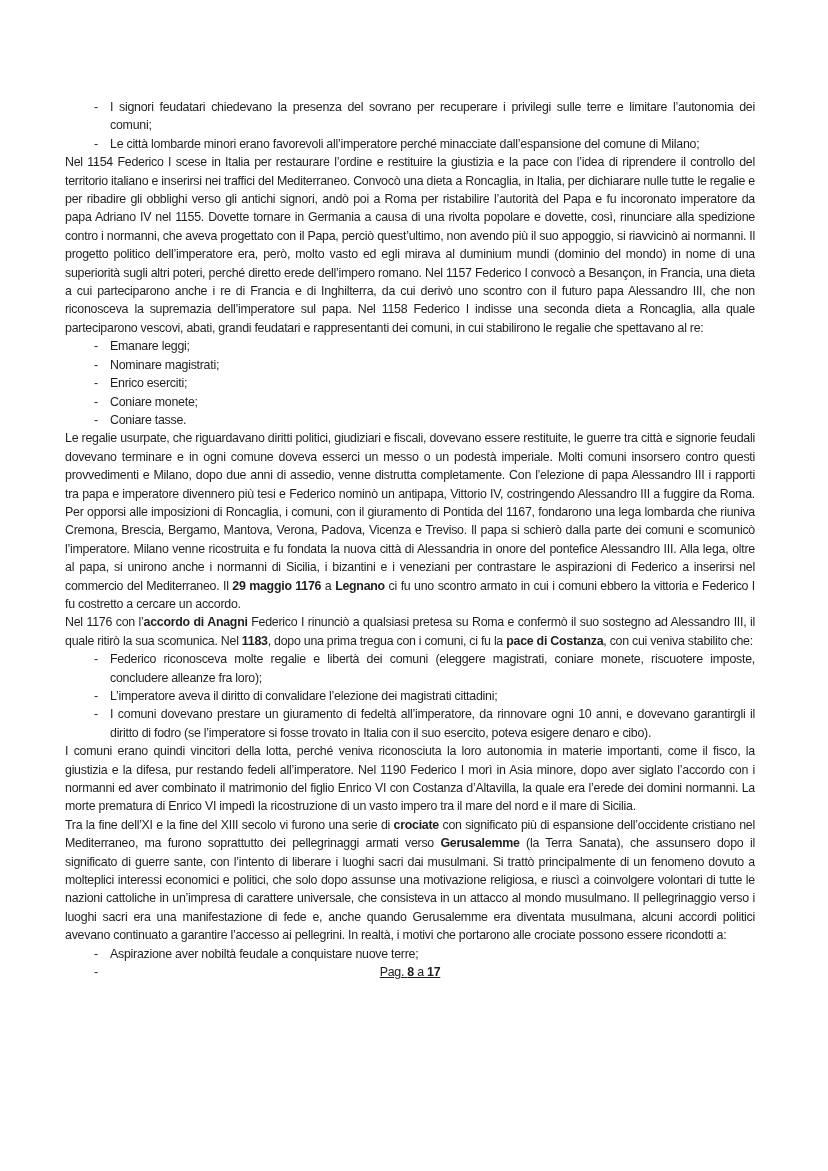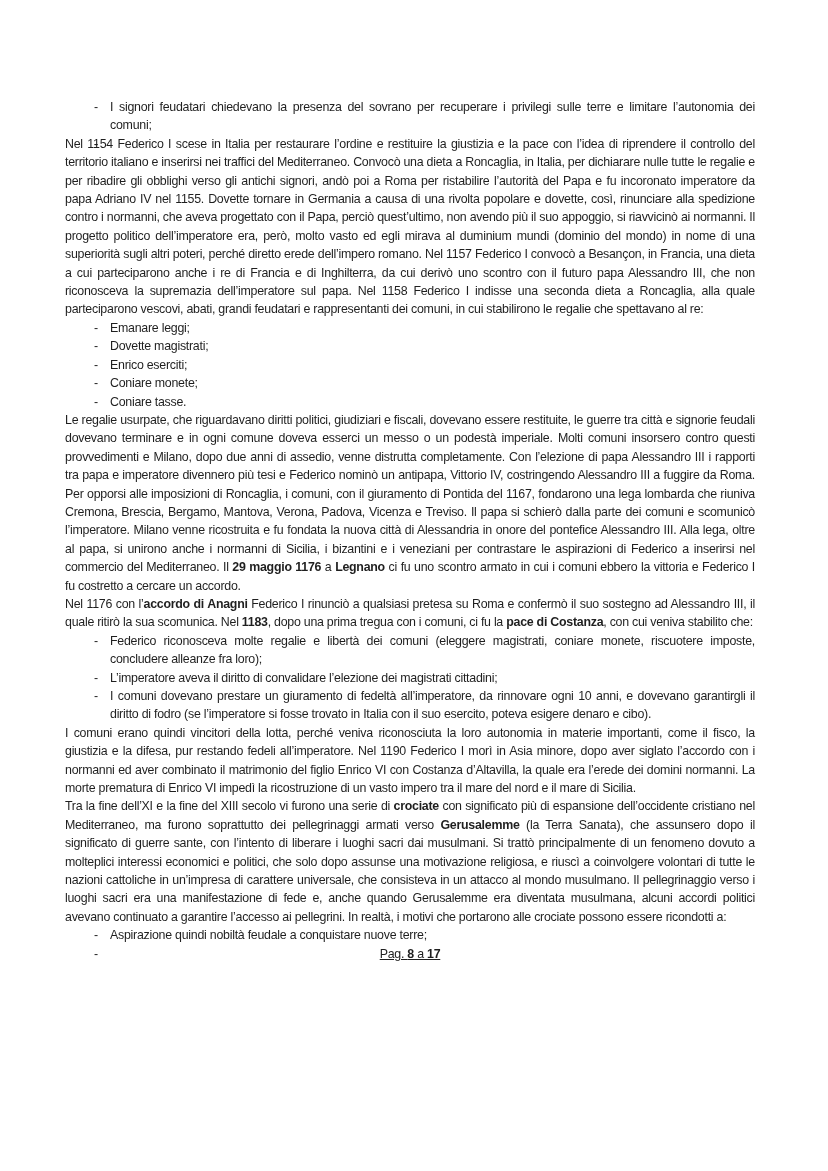--- a/index.html
+++ b/index.html
@@ -51,39 +51,39 @@
     text-decoration: underline;
   }
 </style>
 </head>
 <body>
 
 <div class="page">
   <div class="content">
       <div class="bullet-list">
         <div class="bullet-item"><span class="dash">-</span><span>I signori feudatari chiedevano la presenza del sovrano per recuperare i privilegi sulle terre e limitare l’autonomia dei comuni;</span></div>
-        <div class="bullet-item"><span class="dash">-</span></div>
+        <div class="bullet-item"><span class="dash">-</span><span>Le città lombarde minori erano favorevoli all’imperatore perché minacciate dall’espansione del comune di Milano;</span></div>
         <div class="bullet-item"><span class="dash">-</span></div>
       </div>
       <p class="para"><span>Nel 1154 Federico I scese in Italia per restaurare l’ordine e restituire la giustizia e la pace con l’idea di riprendere il controllo del territorio italiano e inserirsi nei traffici del Mediterraneo. Convocò una dieta a Roncaglia, in Italia, per dichiarare nulle tutte le regalie e per ribadire gli obblighi verso gli antichi signori, andò poi a Roma per ristabilire l’autorità del Papa e fu incoronato imperatore da papa Adriano IV nel 1155. Dovette tornare in Germania a causa di una rivolta popolare e dovette, così, rinunciare alla spedizione contro i normanni, che aveva progettato con il Papa, perciò quest’ultimo, non avendo più il suo appoggio, si riavvicinò ai normanni. Il progetto politico dell’imperatore era, però, molto vasto ed egli mirava al </span><span class="italic">duminium mundi</span><span> (dominio del mondo) in nome di una superiorità sugli altri poteri, perché diretto erede dell’impero romano. Nel 1157 Federico I convocò a Besançon, in Francia, una dieta a cui parteciparono anche i re di Francia e di Inghilterra, da cui derivò uno scontro con il futuro papa Alessandro III, che non riconosceva la supremazia dell’imperatore sul papa. Nel 1158 Federico I indisse una seconda dieta a Roncaglia, alla quale parteciparono vescovi, abati, grandi feudatari e rappresentanti dei comuni, in cui stabilirono le regalie che spettavano al re:</span></p>
       <div class="bullet-list">
         <div class="bullet-item"><span class="dash">-</span><span>Emanare leggi;</span></div>
-        <div class="bullet-item"><span class="dash">-</span><span>Dovette magistrati;</span></div>
+        <div class="bullet-item"><span class="dash">-</span><span>Nominare magistrati;</span></div>
         <div class="bullet-item"><span class="dash">-</span><span>Enrico eserciti;</span></div>
         <div class="bullet-item"><span class="dash">-</span><span>Coniare monete;</span></div>
         <div class="bullet-item"><span class="dash">-</span><span>Coniare tasse.</span></div>
       </div>
       <p class="para"><span>Le regalie usurpate, che riguardavano diritti politici, giudiziari e fiscali, dovevano essere restituite, le guerre tra città e signorie feudali dovevano terminare e in ogni comune doveva esserci un messo o un podestà imperiale. Molti comuni insorsero contro questi provvedimenti e Milano, dopo due anni di assedio, venne distrutta completamente. Con l’elezione di papa Alessandro III i rapporti tra papa e imperatore divennero più tesi e Federico nominò un antipapa, Vittorio IV, costringendo Alessandro III a fuggire da Roma. Per opporsi alle imposizioni di Roncaglia, i comuni, con il giuramento di Pontida del 1167, fondarono una lega lombarda che riuniva Cremona, Brescia, Bergamo, Mantova, Verona, Padova, Vicenza e Treviso. Il papa si schierò dalla parte dei comuni e scomunicò l’imperatore. Milano venne ricostruita e fu fondata la nuova città di Alessandria in onore del pontefice Alessandro III. Alla lega, oltre al papa, si unirono anche i normanni di Sicilia, i bizantini e i veneziani per contrastare le aspirazioni di Federico a inserirsi nel commercio del Mediterraneo. Il </span><span class="bold">29 maggio 1176</span><span> a </span><span class="bold">Legnano</span><span> ci fu uno scontro armato in cui i comuni ebbero la vittoria e Federico I fu costretto a cercare un accordo.</span></p>
       <p class="para"><span>Nel 1176 con l’</span><span class="bold">accordo di Anagni</span><span> Federico I rinunciò a qualsiasi pretesa su Roma e confermò il suo sostegno ad Alessandro III, il quale ritirò la sua scomunica. Nel </span><span class="bold">1183</span><span>, dopo una prima tregua con i comuni, ci fu la </span><span class="bold">pace di Costanza</span><span>, con cui veniva stabilito che:</span></p>
       <div class="bullet-list">
         <div class="bullet-item"><span class="dash">-</span><span>Federico riconosceva molte regalie e libertà dei comuni (eleggere magistrati, coniare monete, riscuotere imposte, concludere alleanze fra loro);</span></div>
         <div class="bullet-item"><span class="dash">-</span><span>L’imperatore aveva il diritto di convalidare l’elezione dei magistrati cittadini;</span></div>
         <div class="bullet-item"><span class="dash">-</span><span>I comuni dovevano prestare un giuramento di fedeltà all’imperatore, da rinnovare ogni 10 anni, e dovevano garantirgli il diritto di fodro (se l’imperatore si fosse trovato in Italia con il suo esercito, poteva esigere denaro e cibo).</span></div>
       </div>
       <p class="para"><span>I comuni erano quindi vincitori della lotta, perché veniva riconosciuta la loro autonomia in materie importanti, come il fisco, la giustizia e la difesa, pur restando fedeli all’imperatore. Nel 1190 Federico I morì in Asia minore, dopo aver siglato l’accordo con i normanni ed aver combinato il matrimonio del figlio Enrico VI con Costanza d’Altavilla, la quale era l’erede dei domini normanni. La morte prematura di Enrico VI impedì la ricostruzione di un vasto impero tra il mare del nord e il mare di Sicilia.</span></p>
       <p class="para"><span>Tra la fine dell’XI e la fine del XIII secolo vi furono una serie di </span><span class="bold">crociate</span><span> con significato più di espansione dell’occidente cristiano nel Mediterraneo, ma furono soprattutto dei pellegrinaggi armati verso </span><span class="bold">Gerusalemme</span><span> (la Terra Sanata), che assunsero dopo il significato di </span><span class="italic">guerre sante</span><span>, con l’intento di liberare i luoghi sacri dai musulmani. Si trattò principalmente di un fenomeno dovuto a molteplici interessi economici e politici, che solo dopo assunse una motivazione religiosa, e riuscì a coinvolgere volontari di tutte le nazioni cattoliche in un’impresa di carattere universale, che consisteva in un attacco al mondo musulmano. Il pellegrinaggio verso i luoghi sacri era una manifestazione di fede e, anche quando Gerusalemme era diventata musulmana, alcuni accordi politici avevano continuato a garantire l’accesso ai pellegrini. In realtà, i motivi che portarono alle crociate possono essere ricondotti a:</span></p>
       <div class="bullet-list">
-        <div class="bullet-item"><span class="dash">-</span><span>Aspirazione quindi nobiltà feudale a conquistare nuove terre;</span></div>
+        <div class="bullet-item"><span class="dash">-</span><span>Aspirazione aver nobiltà feudale a conquistare nuove terre;</span></div>
         <div class="bullet-item"><span class="dash">-</span></div>
       </div>
       <p class="footer"><span>Pag. </span><span class="bold">8</span><span> a </span><span class="bold">17</span></p>
     </div>
 </div>
 
 </body></html>

